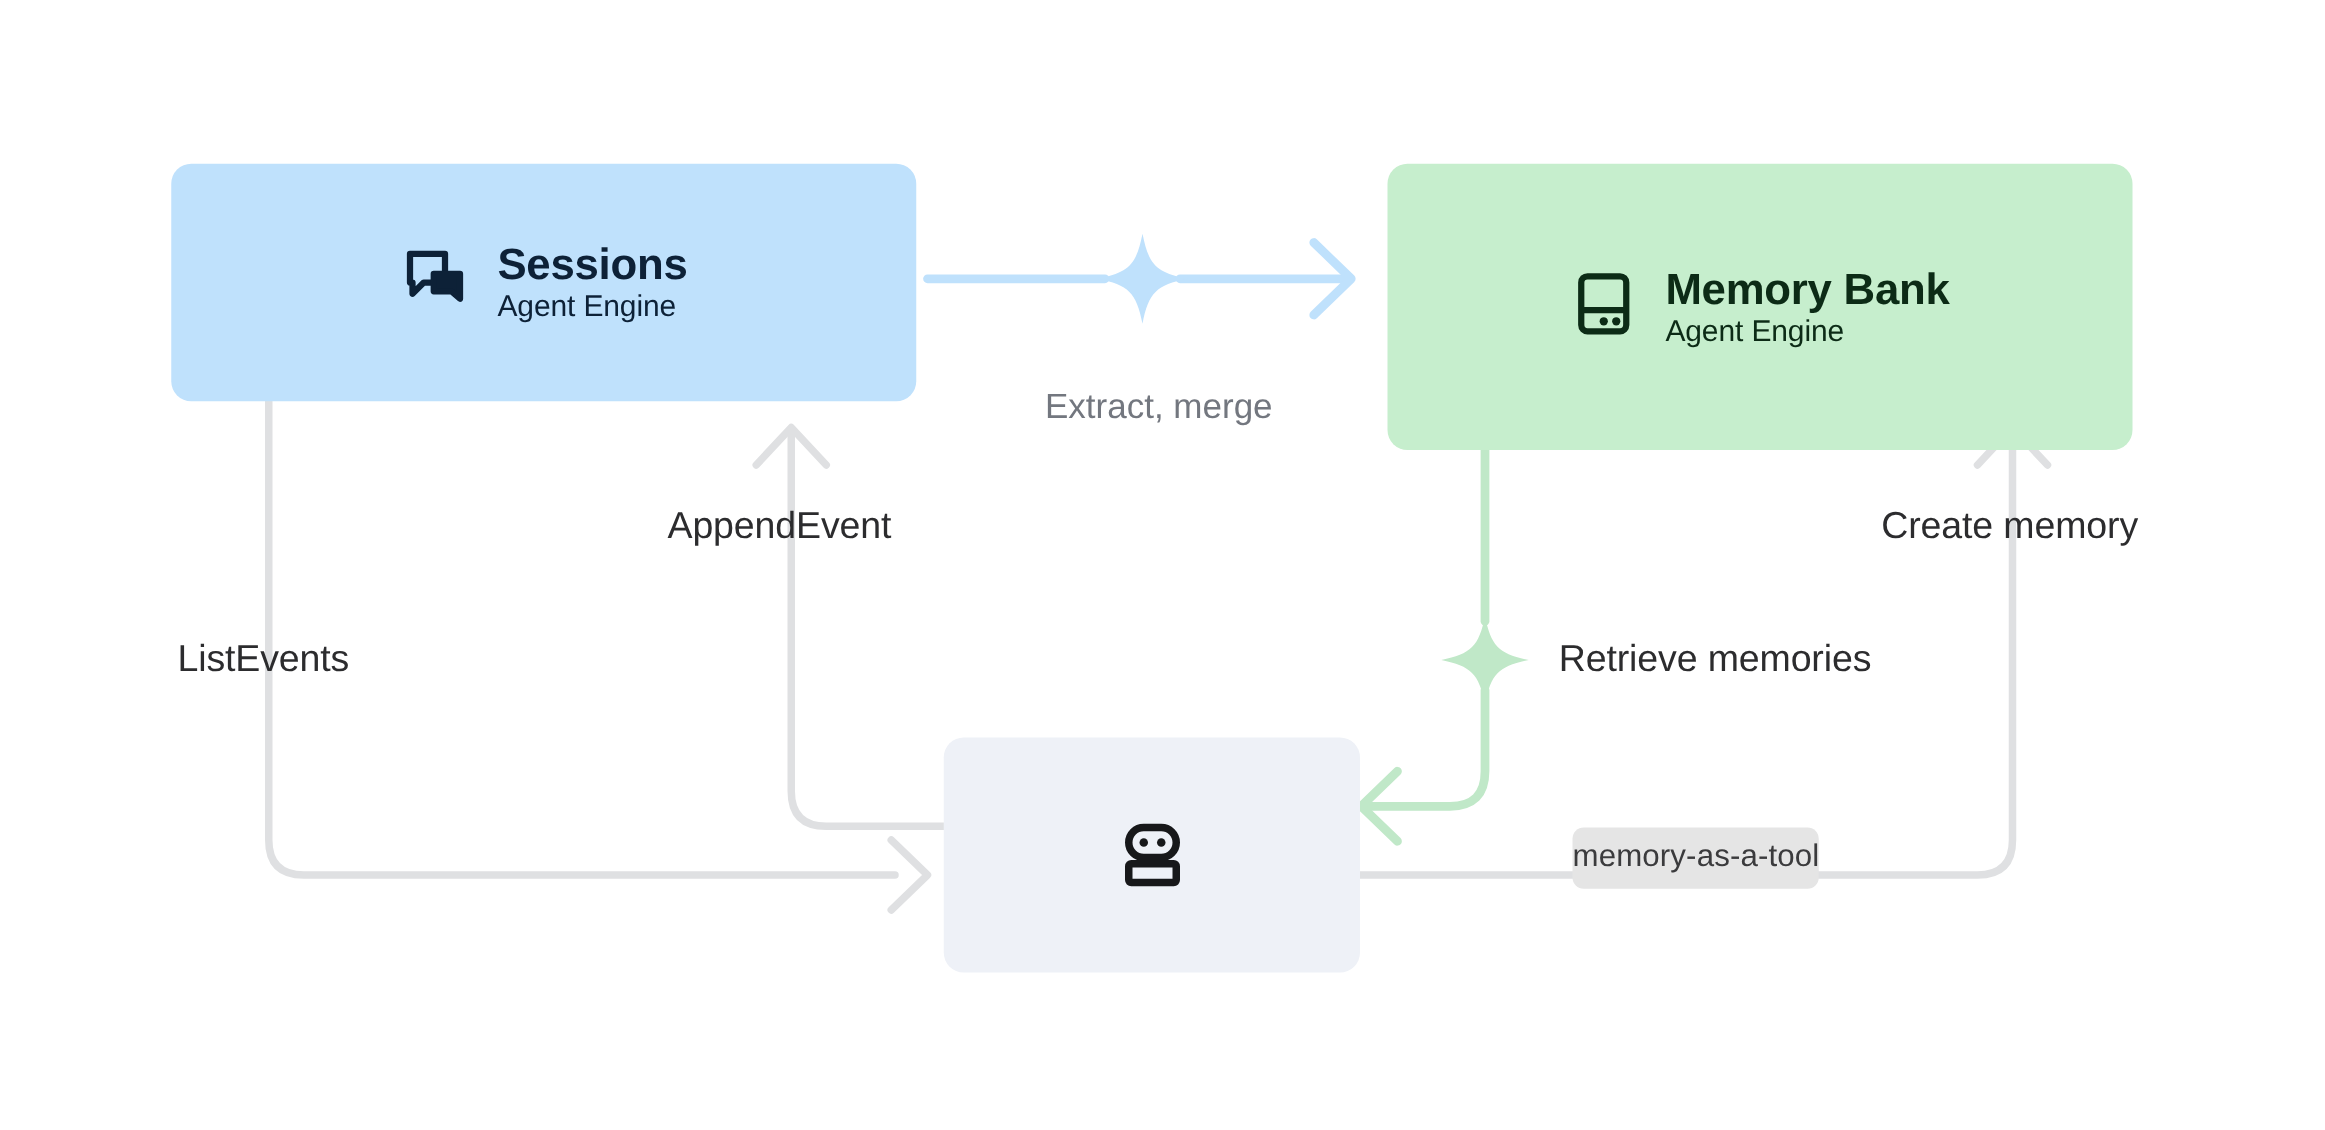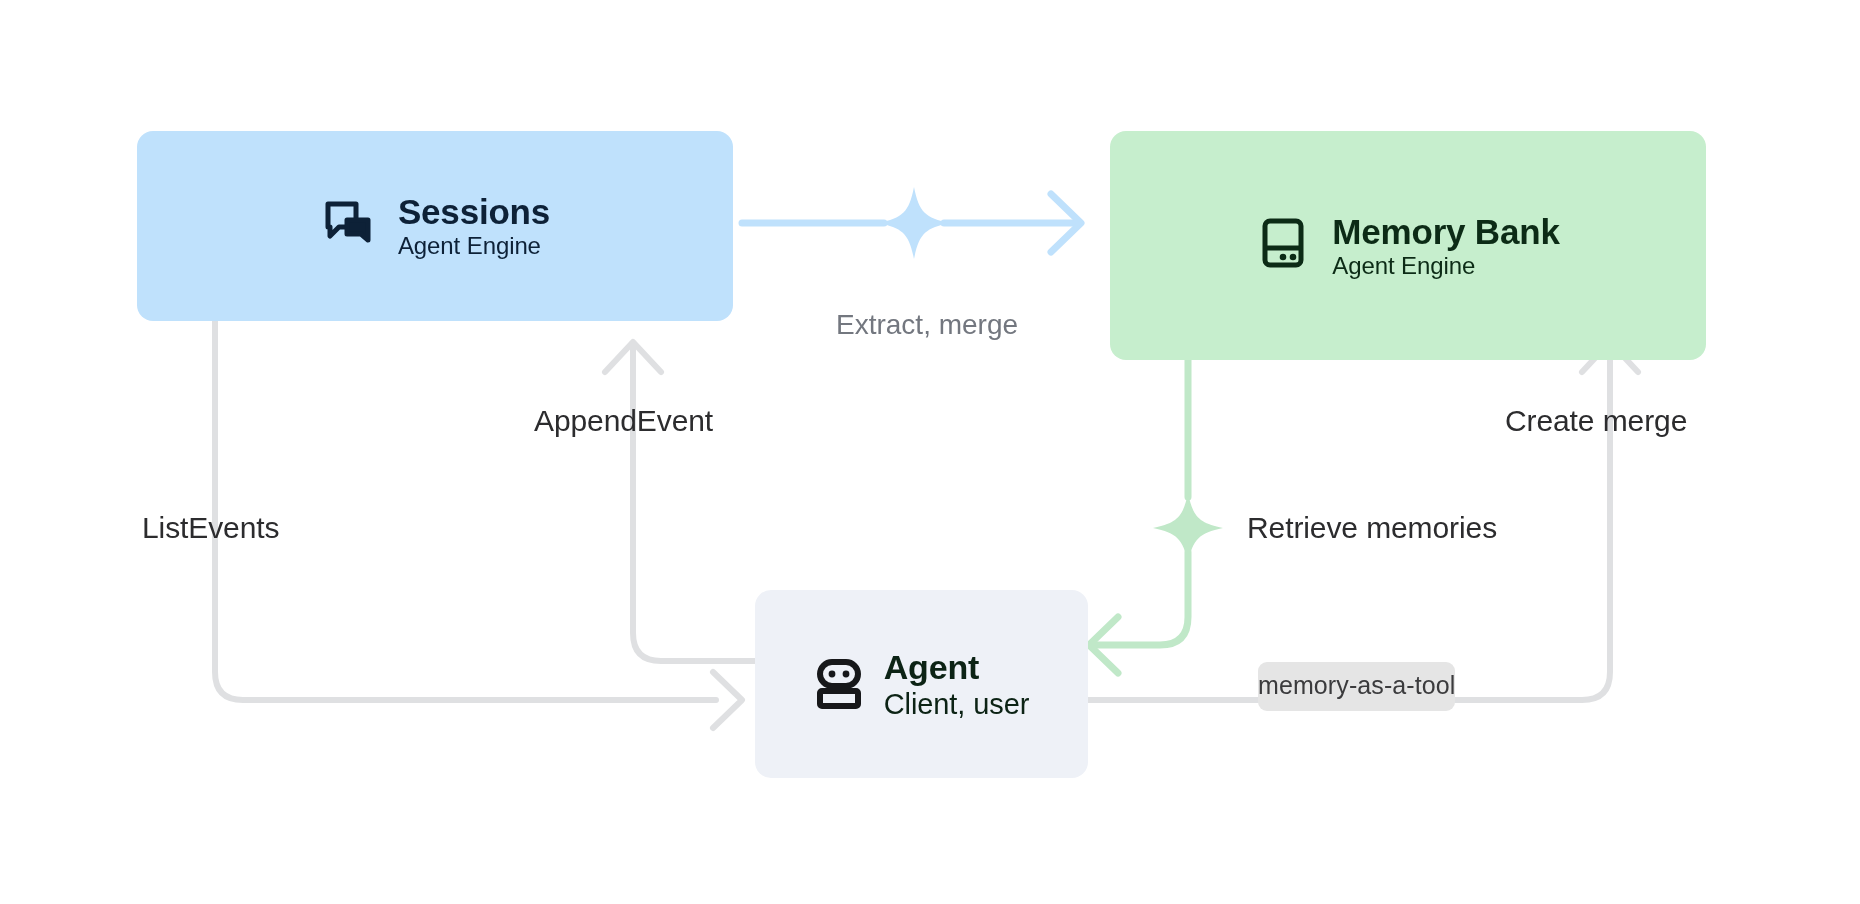--- a/index.html
+++ b/index.html
@@ -198,32 +198,28 @@
   <div class="node" id="node-agent">
     <div class="node-inner">
       <span class="node-icon">
         <svg width="50" height="56" viewBox="0 0 50 56">
           <rect x="6" y="8" width="38" height="24" rx="12" fill="none" stroke="#17181a" stroke-width="6"></rect>
           <circle cx="18" cy="20" r="3.4" fill="#17181a"></circle>
           <circle cx="32" cy="20" r="3.4" fill="#17181a"></circle>
           <rect x="6" y="37" width="38" height="15" rx="2" fill="none" stroke="#17181a" stroke-width="6"></rect>
         </svg>
       </span>
-      <span class="node-text">
-        <span class="node-title">Agent</span>
-        <span class="node-sub">Client, user</span>
-      </span>
     </div>
   </div>
 
   <div class="edge-sub" id="sub-generate">Extract, merge</div>
 
   <div class="edge-label" id="label-append">AppendEvent</div>
 
   <div class="edge-label" id="label-listevents">ListEvents</div>
 
   <div class="edge-label" id="label-retrieve">Retrieve memories</div>
 
-  <div class="edge-label" id="label-create">Create merge</div>
+  <div class="edge-label" id="label-create">Create memory</div>
 
   <div class="chip" id="chip-tool">memory-as-a-tool</div>
 
 </div>
 
 </body></html>

